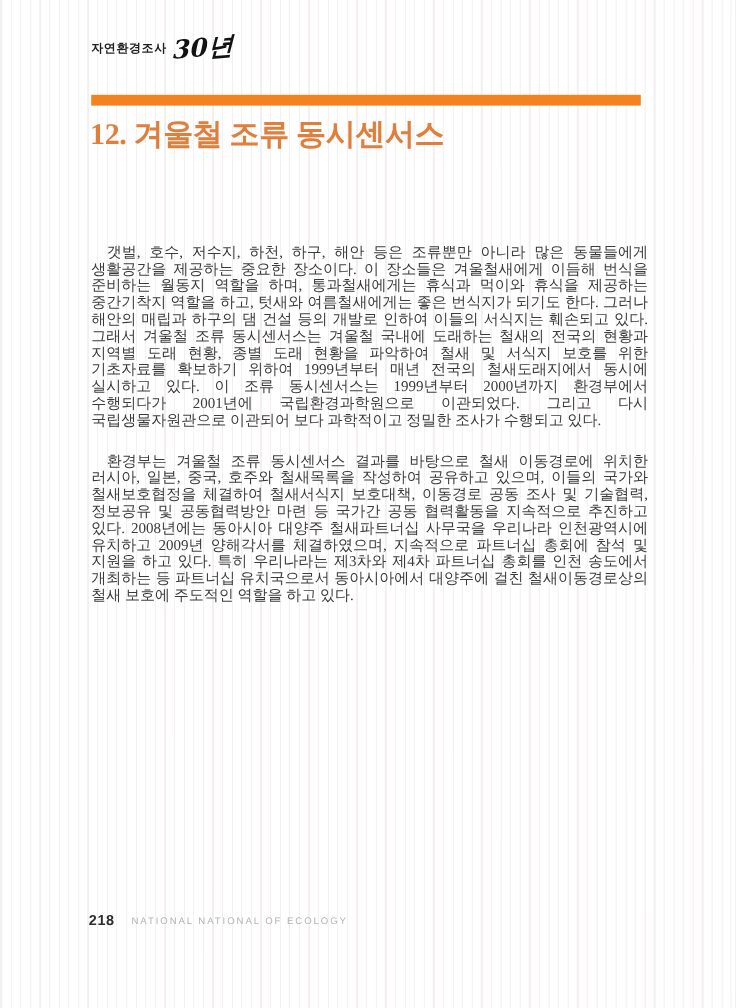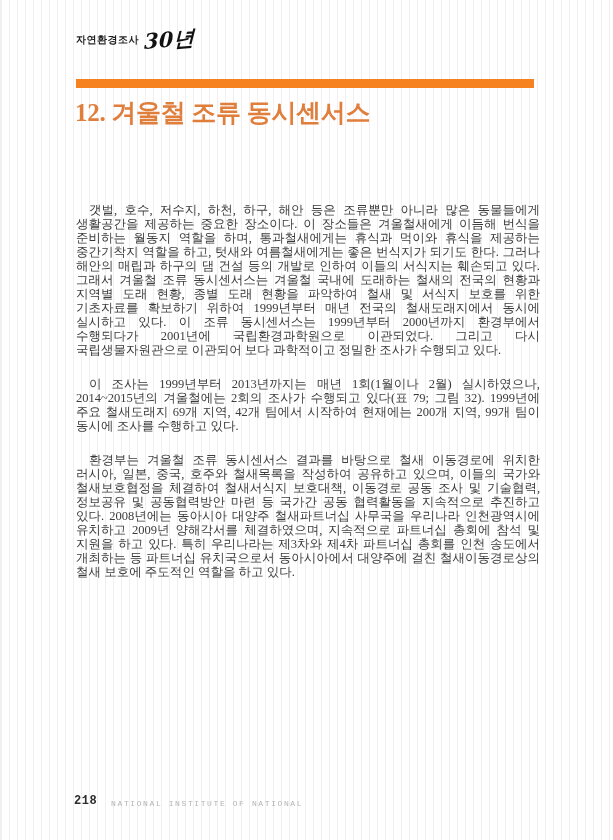--- a/index.html
+++ b/index.html
@@ -97,25 +97,25 @@
   .body-text p {
     margin: 0 0 20px 0;
     text-indent: 13px;
   }
   .body-text p:last-child { margin-bottom: 0; }
 
   
   .page-footer {
     position: absolute;
     left: 73px;
-    top: 794px;
+    top: 760px;
     display: flex;
-    align-items: flex-end;
+    align-items: center;
     gap: 14px;
-    font-family: Liberation Mono, monospace;
+    font-family: Liberation Sans, sans-serif;
   }
   .page-number {
     font-size: 12px;
     font-weight: bold;
     letter-spacing: 0.5px;
     color: var(--footer-dark);
   }
   .publisher {
     font-size: 8px;
     letter-spacing: 1.6px;
@@ -130,22 +130,21 @@
   <header class="brand">
     <span class="brand-label">자연환경조사</span><span class="brand-script">30년</span>
   </header>
 
   <div class="accent-bar"></div>
 
   <h1 class="chapter-title">12. 겨울철 조류 동시센서스</h1>
 
   <main class="body-text">
     <p>갯벌, 호수, 저수지, 하천, 하구, 해안 등은 조류뿐만 아니라 많은 동물들에게 생활공간을 제공하는 중요한 장소이다. 이 장소들은 겨울철새에게 이듬해 번식을 준비하는 월동지 역할을 하며, 통과철새에게는 휴식과 먹이와 휴식을 제공하는 중간기착지 역할을 하고, 텃새와 여름철새에게는 좋은 번식지가 되기도 한다. 그러나 해안의 매립과 하구의 댐 건설 등의 개발로 인하여 이들의 서식지는 훼손되고 있다. 그래서 겨울철 조류 동시센서스는 겨울철 국내에 도래하는 철새의 전국의 현황과 지역별 도래 현황, 종별 도래 현황을 파악하여 철새 및 서식지 보호를 위한 기초자료를 확보하기 위하여 1999년부터 매년 전국의 철새도래지에서 동시에 실시하고 있다. 이 조류 동시센서스는 1999년부터 2000년까지 환경부에서 수행되다가 2001년에 국립환경과학원으로 이관되었다. 그리고 다시 국립생물자원관으로 이관되어 보다 과학적이고 정밀한 조사가 수행되고 있다.</p>
-    <p>이 조사는 1999년부터 2013년까지는 매년 1회(1월이나 2월) 실시하였으나, 2014~2015년의 겨울철에는 2회의 조사가 수행되고 있다(표 79; 그림 32). 1999년에 주요 철새도래지 69개 지역, 42개 팀에서 시작하여 현재에는 200개 지역, 99개 팀이 동시에 조사를 수행하고 있다.</p>
     <p>환경부는 겨울철 조류 동시센서스 결과를 바탕으로 철새 이동경로에 위치한 러시아, 일본, 중국, 호주와 철새목록을 작성하여 공유하고 있으며, 이들의 국가와 철새보호협정을 체결하여 철새서식지 보호대책, 이동경로 공동 조사 및 기술협력, 정보공유 및 공동협력방안 마련 등 국가간 공동 협력활동을 지속적으로 추진하고 있다. 2008년에는 동아시아 대양주 철새파트너십 사무국을 우리나라 인천광역시에 유치하고 2009년 양해각서를 체결하였으며, 지속적으로 파트너십 총회에 참석 및 지원을 하고 있다. 특히 우리나라는 제3차와 제4차 파트너십 총회를 인천 송도에서 개최하는 등 파트너십 유치국으로서 동아시아에서 대양주에 걸친 철새이동경로상의 철새 보호에 주도적인 역할을 하고 있다.</p>
   </main>
 
   <footer class="page-footer">
     <span class="page-number">218</span>
-    <span class="publisher">NATIONAL INSTITUTE OF NATIONAL</span>
+    <span class="publisher">NATIONAL NATIONAL OF ECOLOGY</span>
   </footer>
 
 </div>
 
 </body></html>

